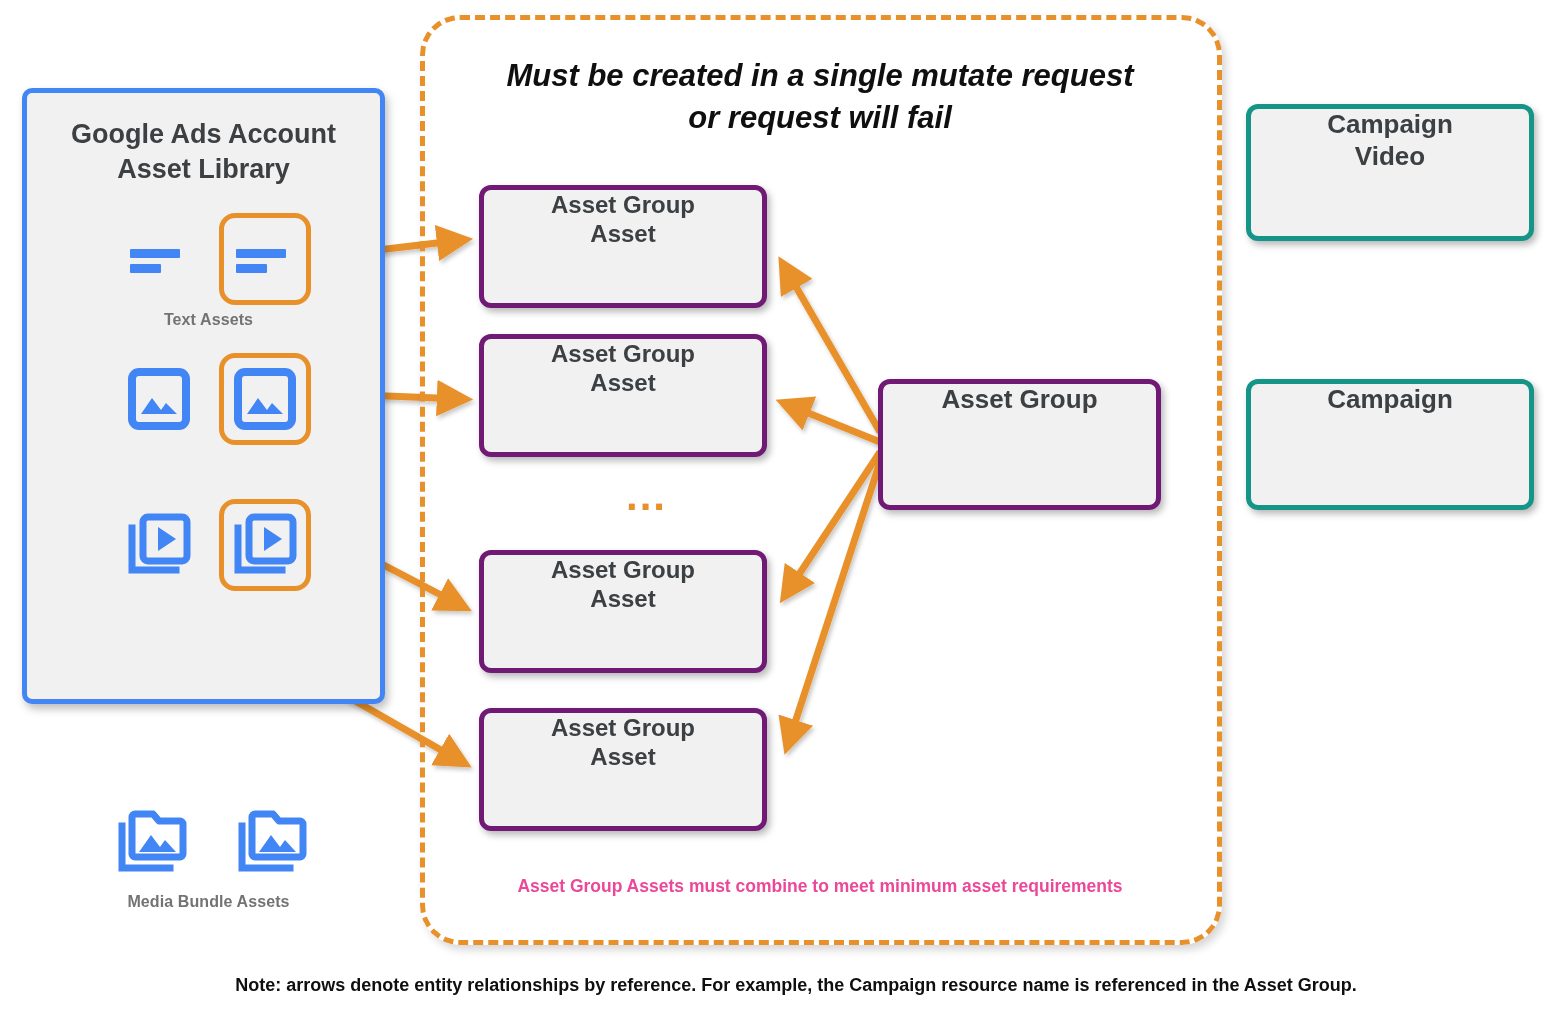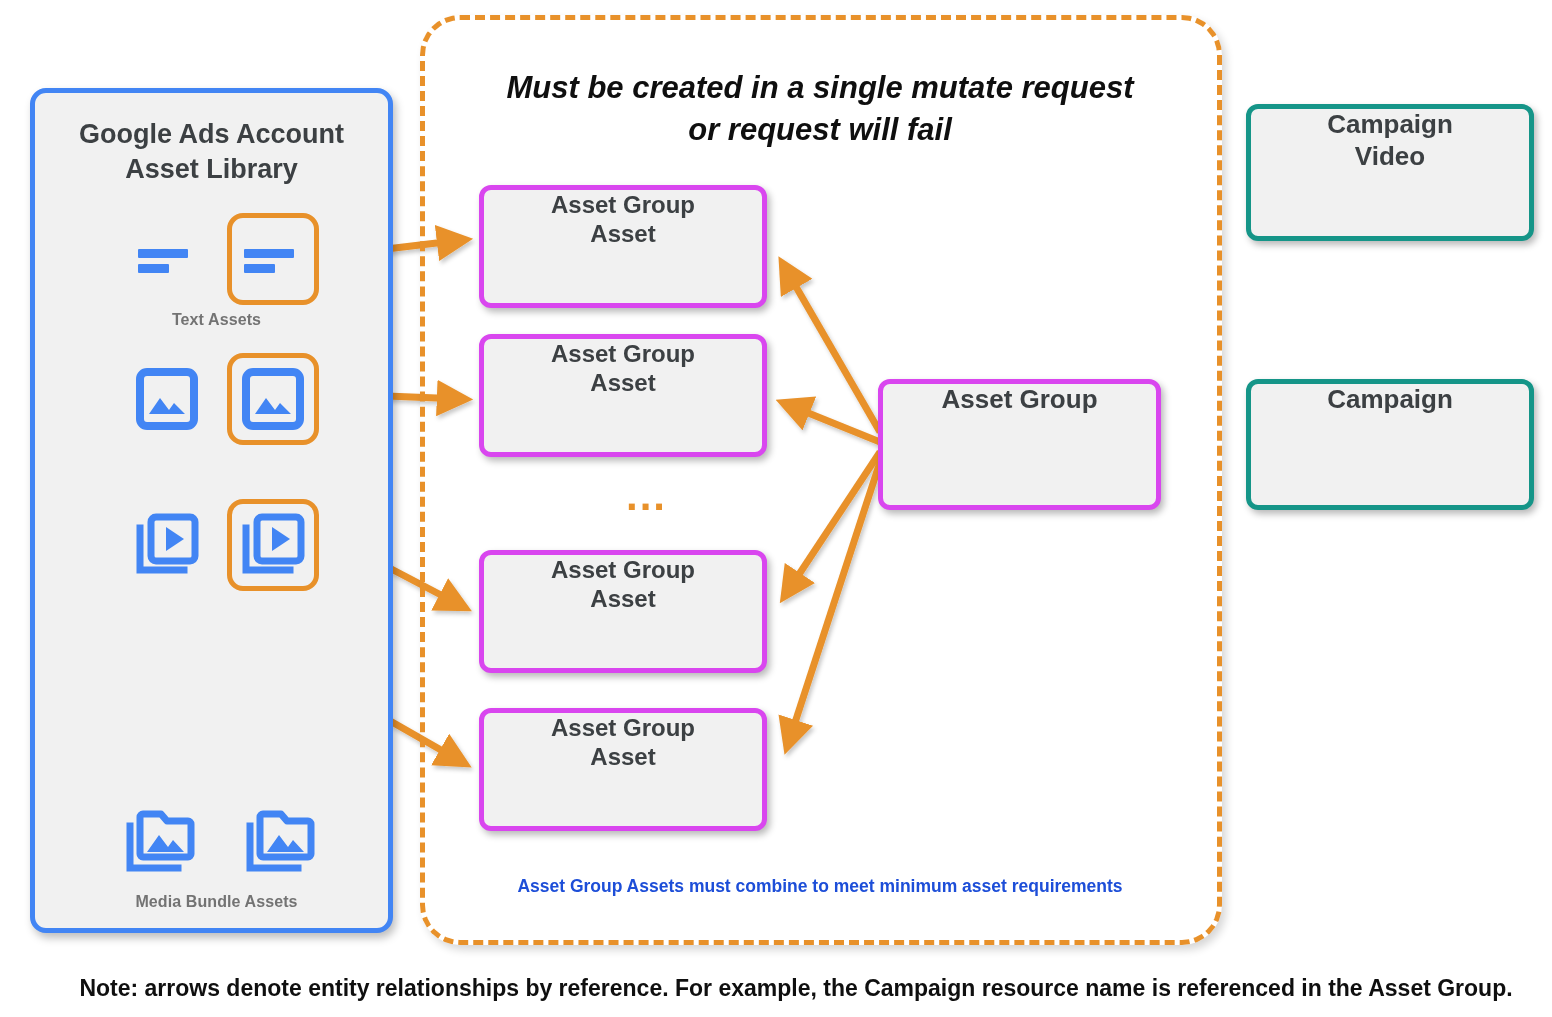--- a/index.html
+++ b/index.html
@@ -11,28 +11,28 @@
   #stage{position:absolute;inset:0;}
 
   
   .node{
     position:absolute;box-sizing:border-box;
     background:#f1f1f1;border-radius:12px;
     display:flex;align-items:flex-start;justify-content:center;text-align:center;
     color:#3c4043;font-weight:700;line-height:1.22;
     box-shadow:3px 4px 7px rgba(0,0,0,.28);
   }
-  .node.orange{border:5px solid #d946ef;}
+  .node.orange{border:5px solid #701a75;}
   .node.teal{border:5px solid #159588;}
 
   
   #library{
-    position:absolute;left:30px;top:88px;width:363px;height:845px;
+    position:absolute;left:22px;top:88px;width:363px;height:616px;
     box-sizing:border-box;background:#f1f1f1;border:5px solid #4285F4;
-    border-radius:16px;box-shadow:3px 5px 8px rgba(0,0,0,.26);
+    border-radius:10px;box-shadow:3px 5px 8px rgba(0,0,0,.26);
   }
   #library-title{
     position:absolute;left:0;right:0;top:24px;text-align:center;
     font-size:27px;font-weight:700;color:#3c4043;line-height:1.3;
   }
   .asset-row{position:absolute;left:0;width:363px;}
   .asset-icons{
     position:relative;height:96px;display:flex;align-items:center;
     justify-content:center;gap:14px;padding-left:6px;
   }
@@ -44,45 +44,45 @@
   }
 
   
   #mutate-box{
     position:absolute;left:420px;top:15px;width:802px;height:930px;
     box-sizing:border-box;border:5px dashed #E8912A;border-radius:40px;
     background:transparent;box-shadow:4px 5px 9px rgba(0,0,0,.16);
   }
   #mutate-title{
     position:absolute;left:440px;top:55px;width:760px;text-align:center;
-    font-size:31px;font-weight:700;font-style:italic;color:#0f0f0f;line-height:1.35;margin-top:12px;
+    font-size:31px;font-weight:700;font-style:italic;color:#0f0f0f;line-height:1.35;
   }
   #mutate-footer{
     position:absolute;left:440px;top:876px;width:760px;text-align:center;
-    font-size:17.5px;font-weight:700;color:#1d4ed8;
+    font-size:17.5px;font-weight:700;color:#ec4899;
   }
 
   .aga{width:288px;height:123px;font-size:24px;}
   #aga-1{left:479px;top:185px;}
   #aga-2{left:479px;top:334px;}
   #aga-3{left:479px;top:550px;}
   #aga-4{left:479px;top:708px;}
 
   #ellipsis{
     position:absolute;left:626px;top:485px;width:60px;
     color:#E8912A;font-size:42px;font-weight:700;line-height:.5;letter-spacing:2px;
   }
 
   #asset-group{left:878px;top:379px;width:283px;height:131px;font-size:26px;}
   #campaign-budget{left:1246px;top:104px;width:288px;height:137px;font-size:26px;}
   #campaign{left:1246px;top:379px;width:288px;height:131px;font-size:26px;}
 
   #note{
     position:absolute;left:0;right:0;top:975px;text-align:center;
-    font-size:23px;font-weight:700;color:#0f0f0f;padding-left:40px;
+    font-size:18px;font-weight:700;color:#0f0f0f;padding-left:40px;
   }
 
   svg.layer{position:absolute;left:0;top:0;width:1552px;height:1017px;pointer-events:none;}
   svg.icon{display:block;}
 </style>
 </head>
 <body>
 
 <div id="stage">
 

